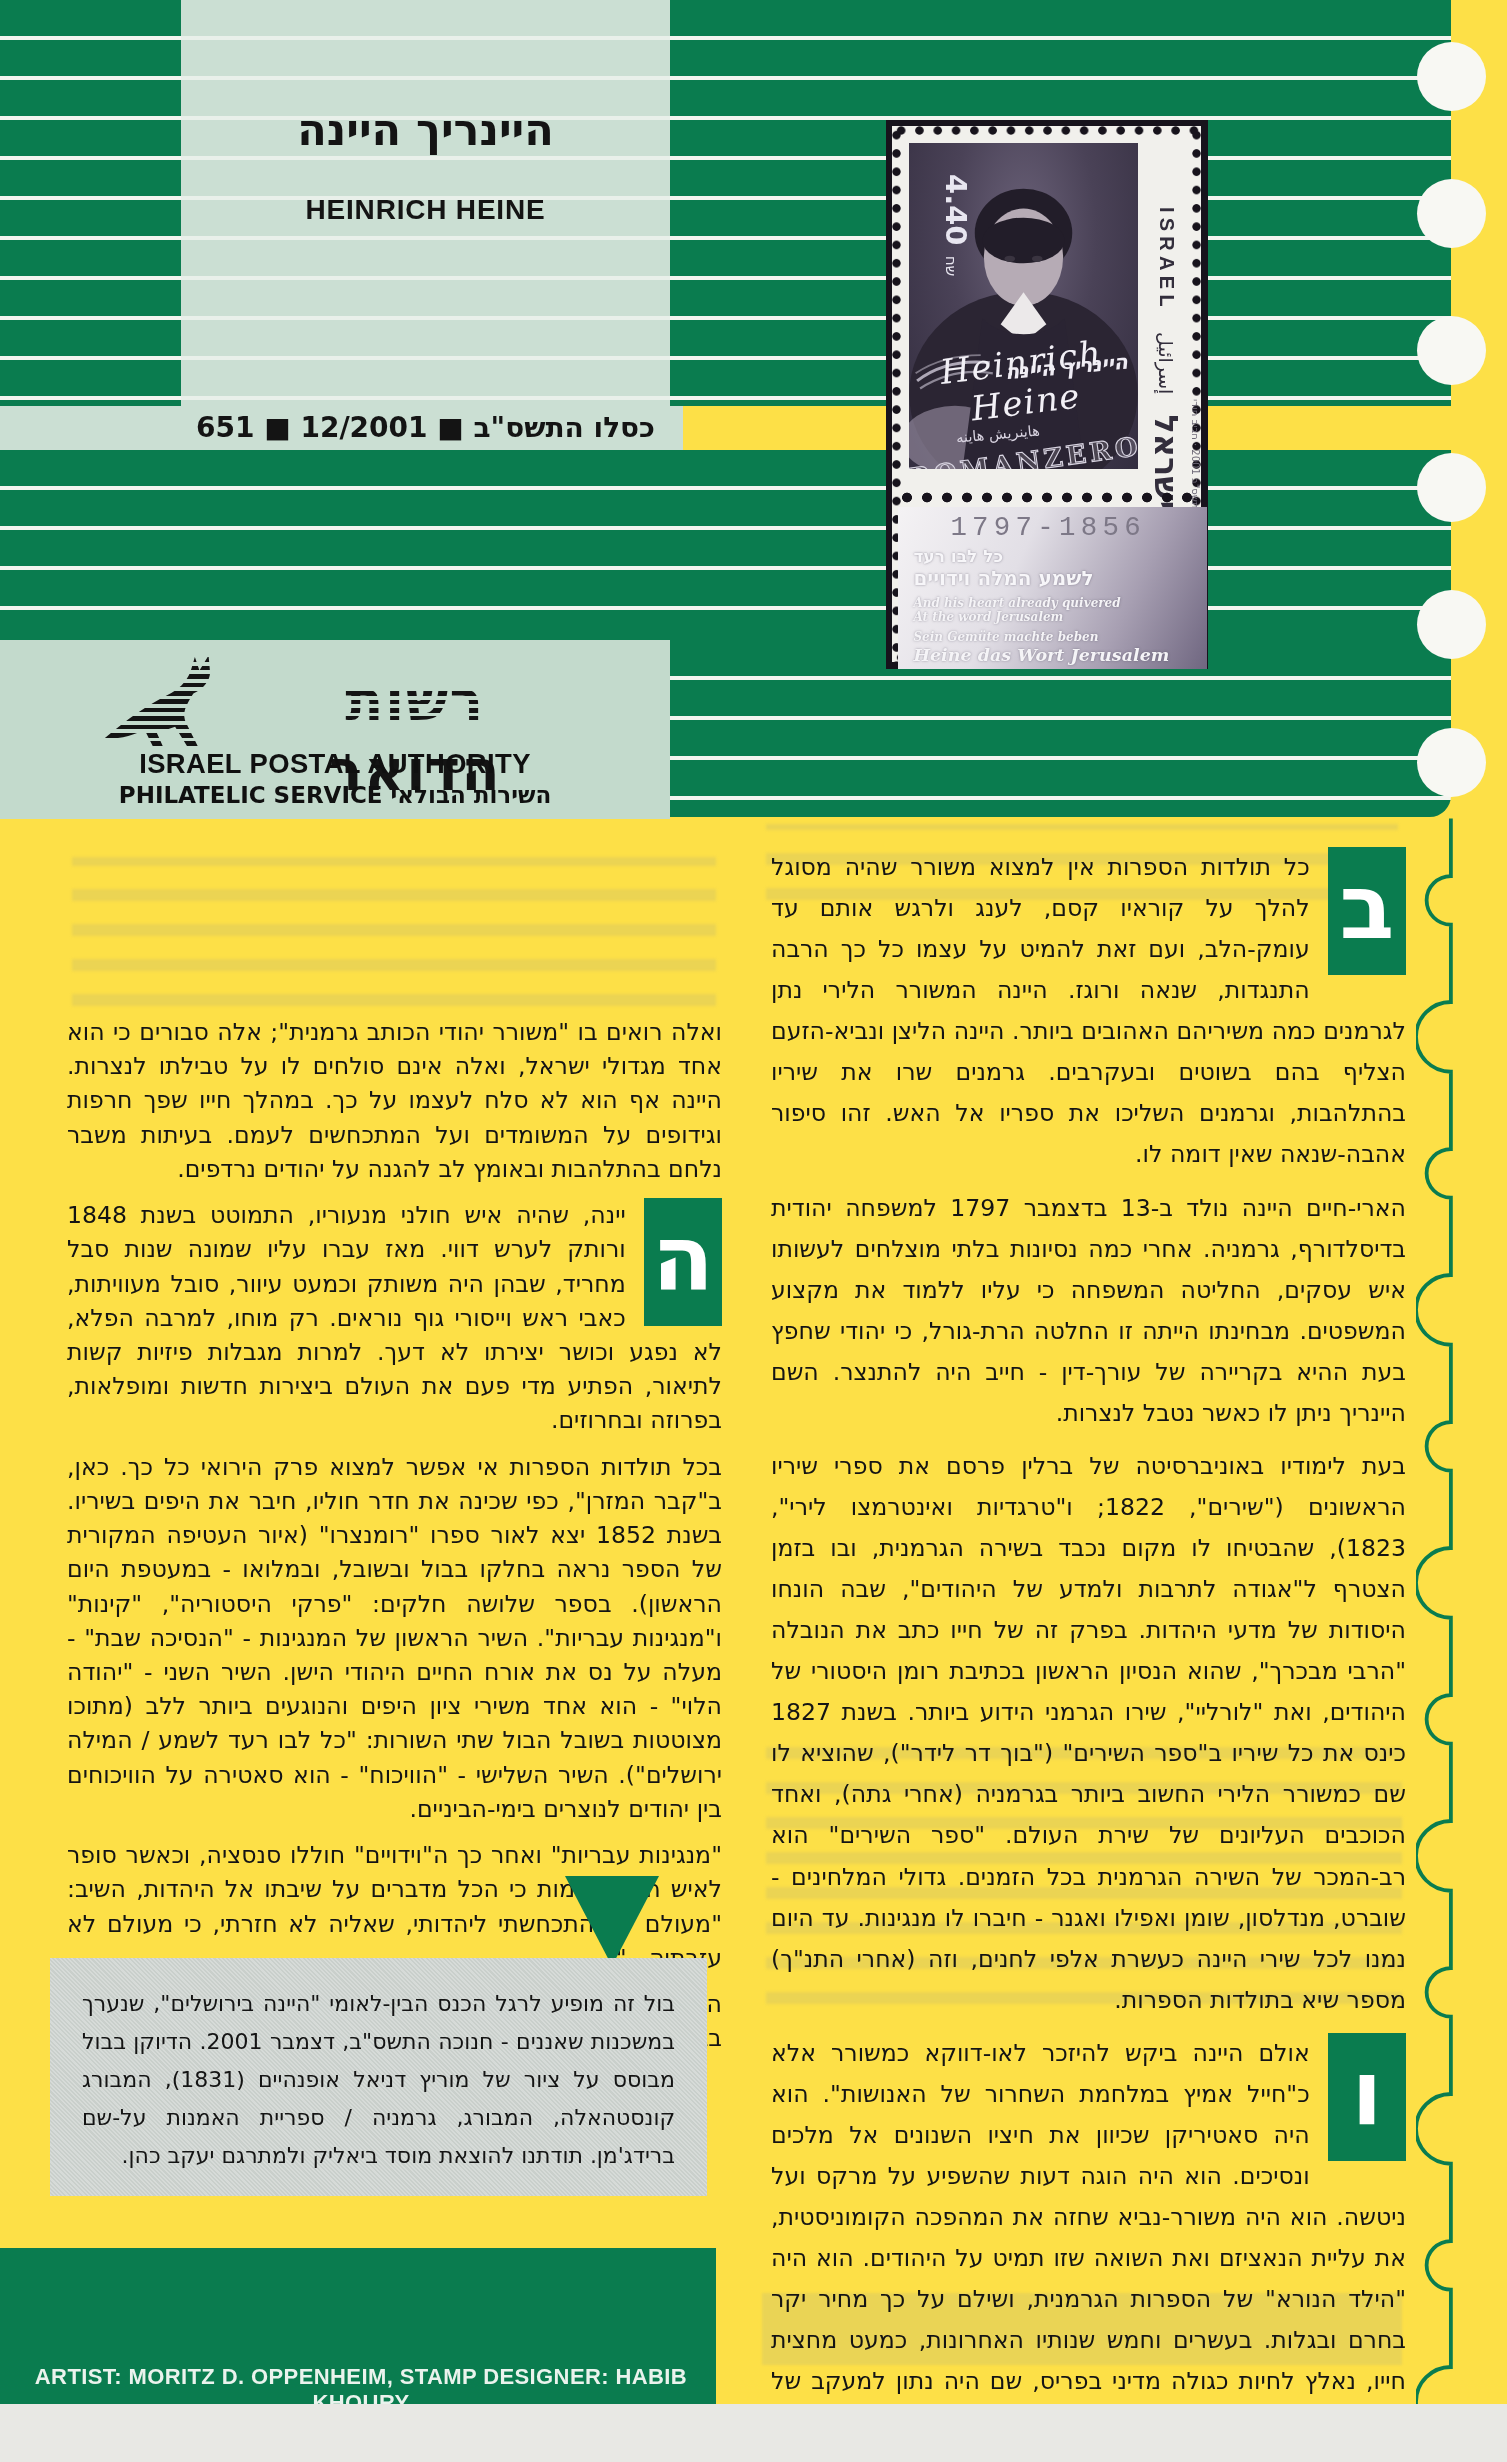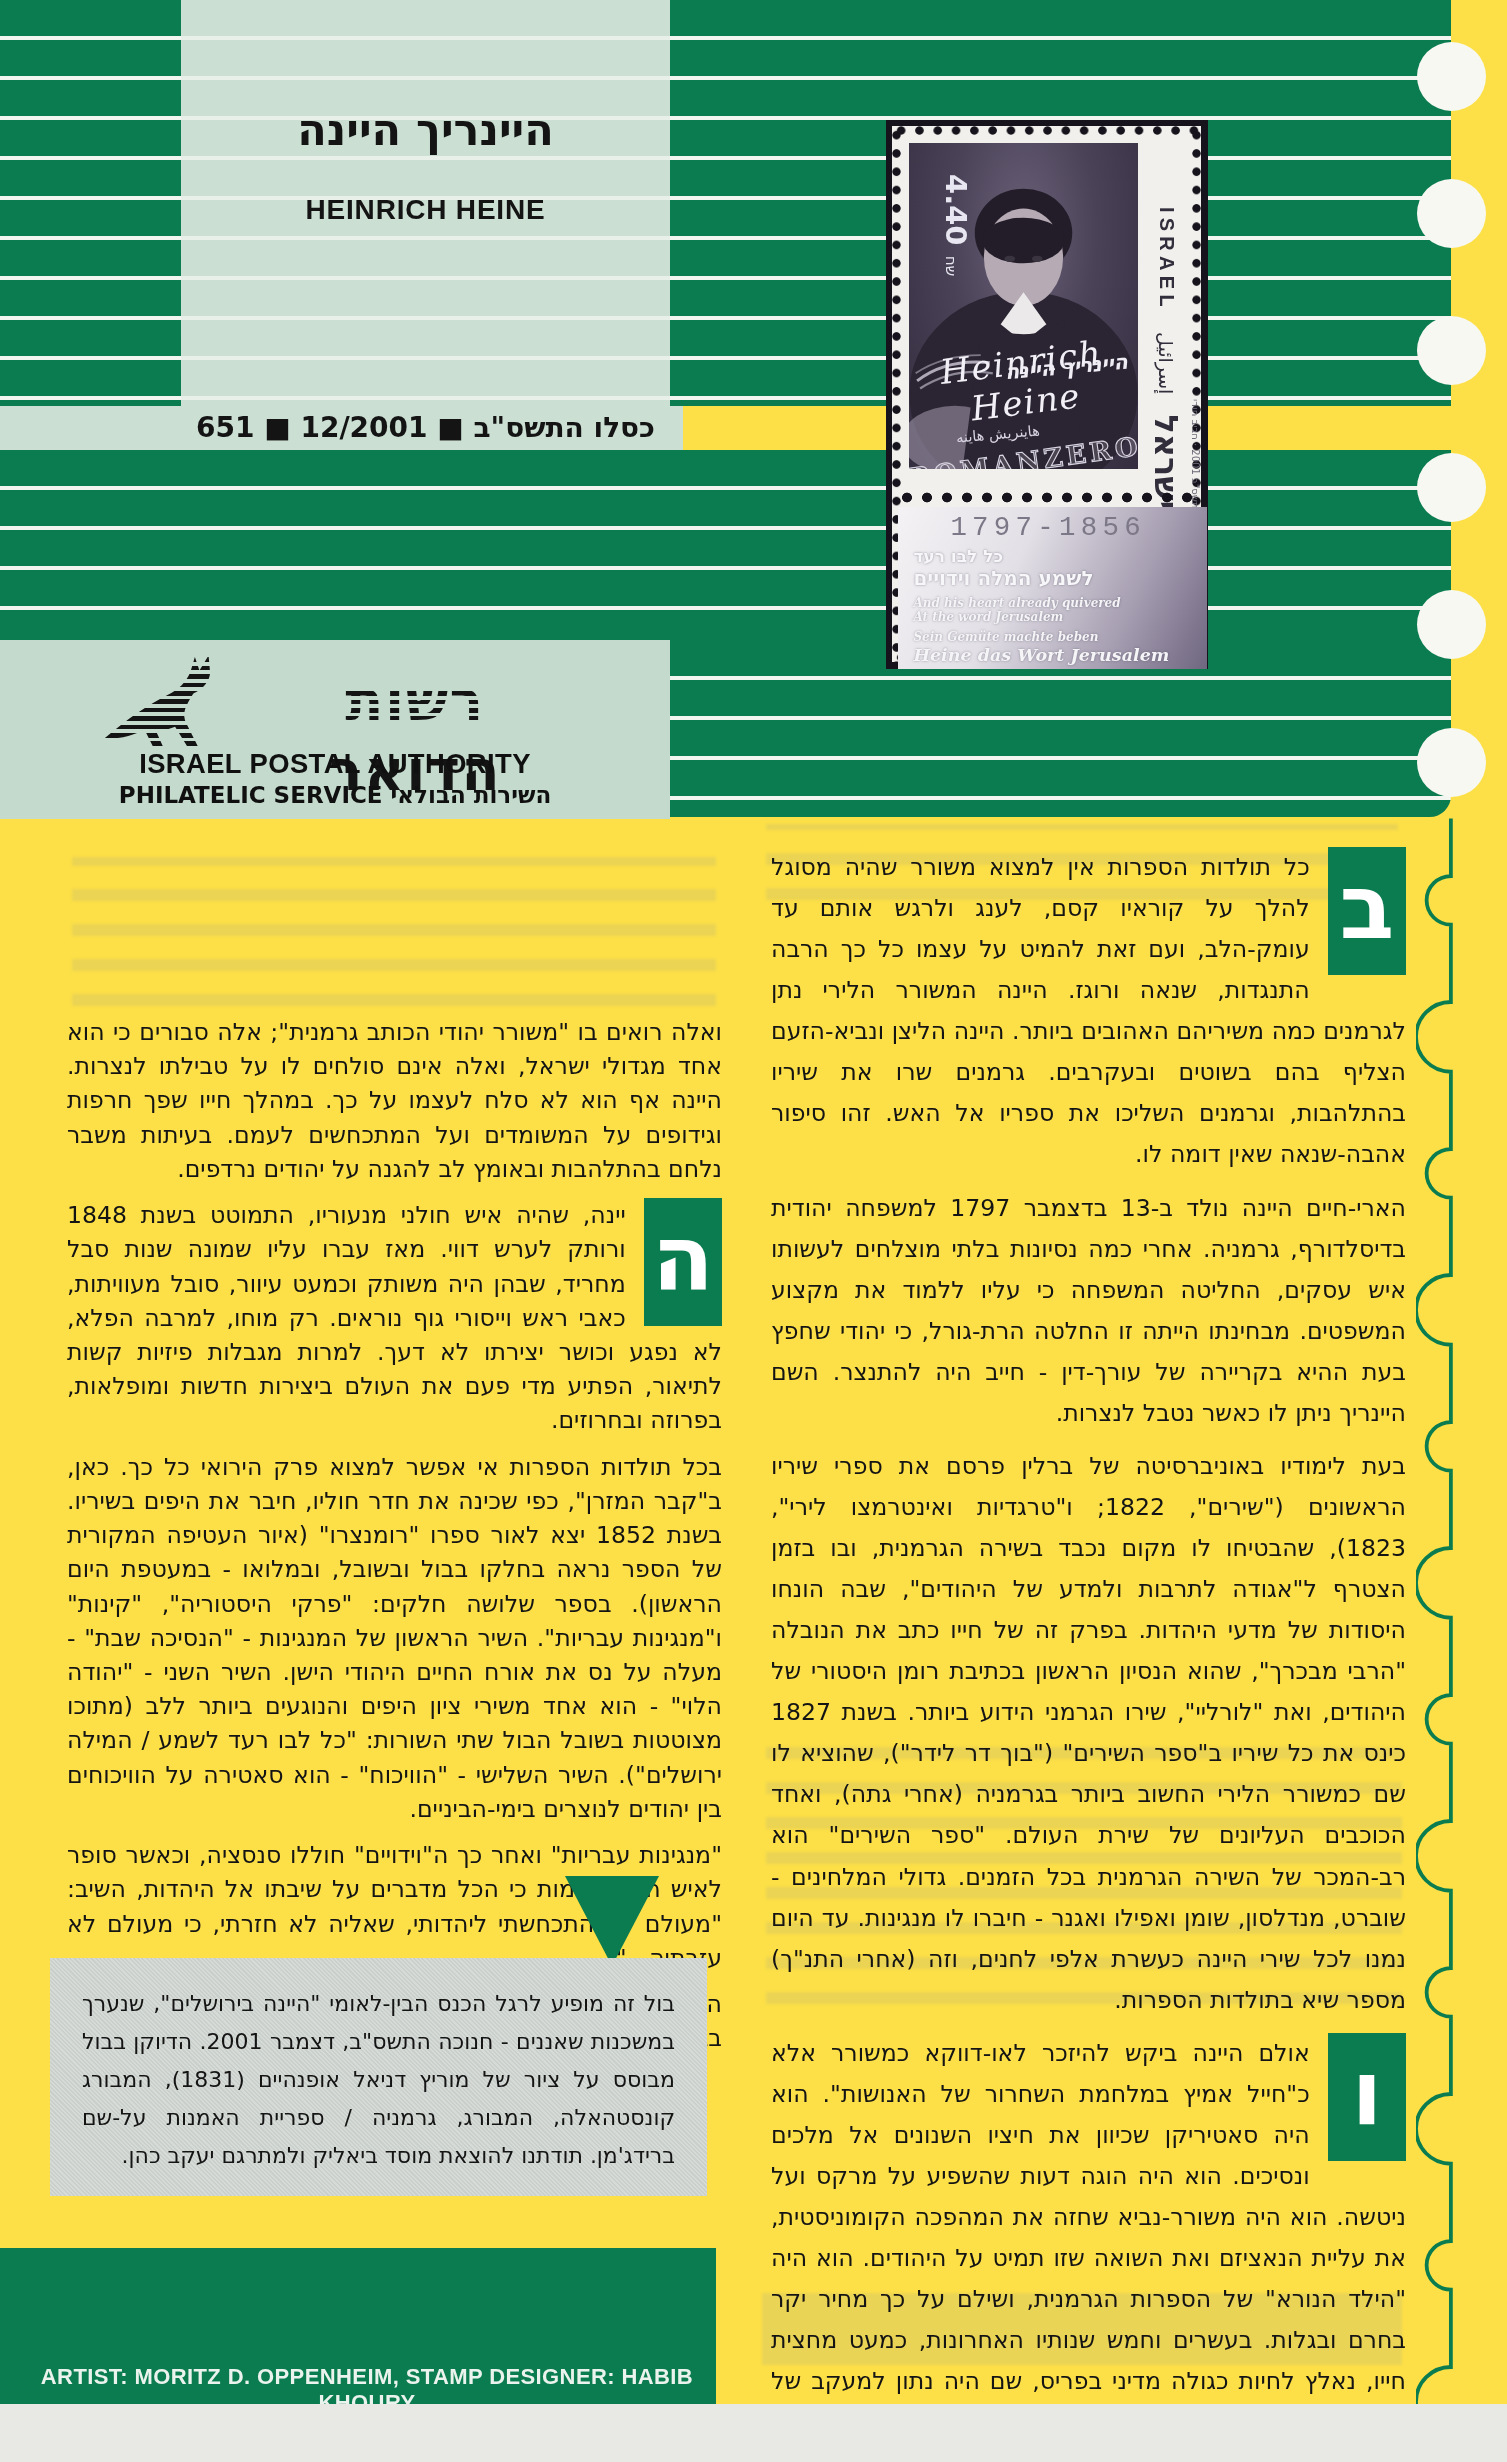--- a/index.html
+++ b/index.html
@@ -75,21 +75,21 @@
   .author{font-weight:bold;text-align:left;font-size:24.4px;margin-top:7.6px;}
   
   .triangle{left:565px;top:1876px;width:0;height:0;border-left:47px solid transparent;
           border-right:47px solid transparent;border-top:90px solid #0a7c4f;}
   .info-box{left:50px;top:1958px;width:657px;height:238px;box-sizing:border-box;background:#c9cfcb;
           background-image:repeating-linear-gradient(45deg,rgba(255,255,255,0.25) 0 1.5px,rgba(0,0,0,0) 1.5px 3px);
           padding:27.4px 32px;direction:rtl;text-align:justify;font-size:22px;line-height:1.72;}
   .footer{left:0;top:2248px;width:716px;height:215px;background:#0a7c4f;}
   .credit-he{position:absolute;left:23px;top:56px;width:670px;text-align:center;direction:rtl;
           color:#eaf3ed;font-weight:bold;font-size:28px;}
-  .credit-en{position:absolute;left:32px;top:116px;width:670px;text-align:center;color:#eaf3ed;
+  .credit-en{position:absolute;left:26px;top:116px;width:670px;text-align:center;color:#eaf3ed;
           font-weight:bold;font-size:22px;font-family:"Liberation Sans",sans-serif;letter-spacing:0.4px;}
   
   .ghost{background:repeating-linear-gradient(0deg,rgba(140,150,145,0.16) 0 12.2px,rgba(0,0,0,0) 12.2px 35px);
          filter:blur(1.5px);}
   .ghost-band{background:rgba(150,158,152,0.18);filter:blur(0.8px);}
 </style>
 </head>
 <body>
 
 <div class="page">

